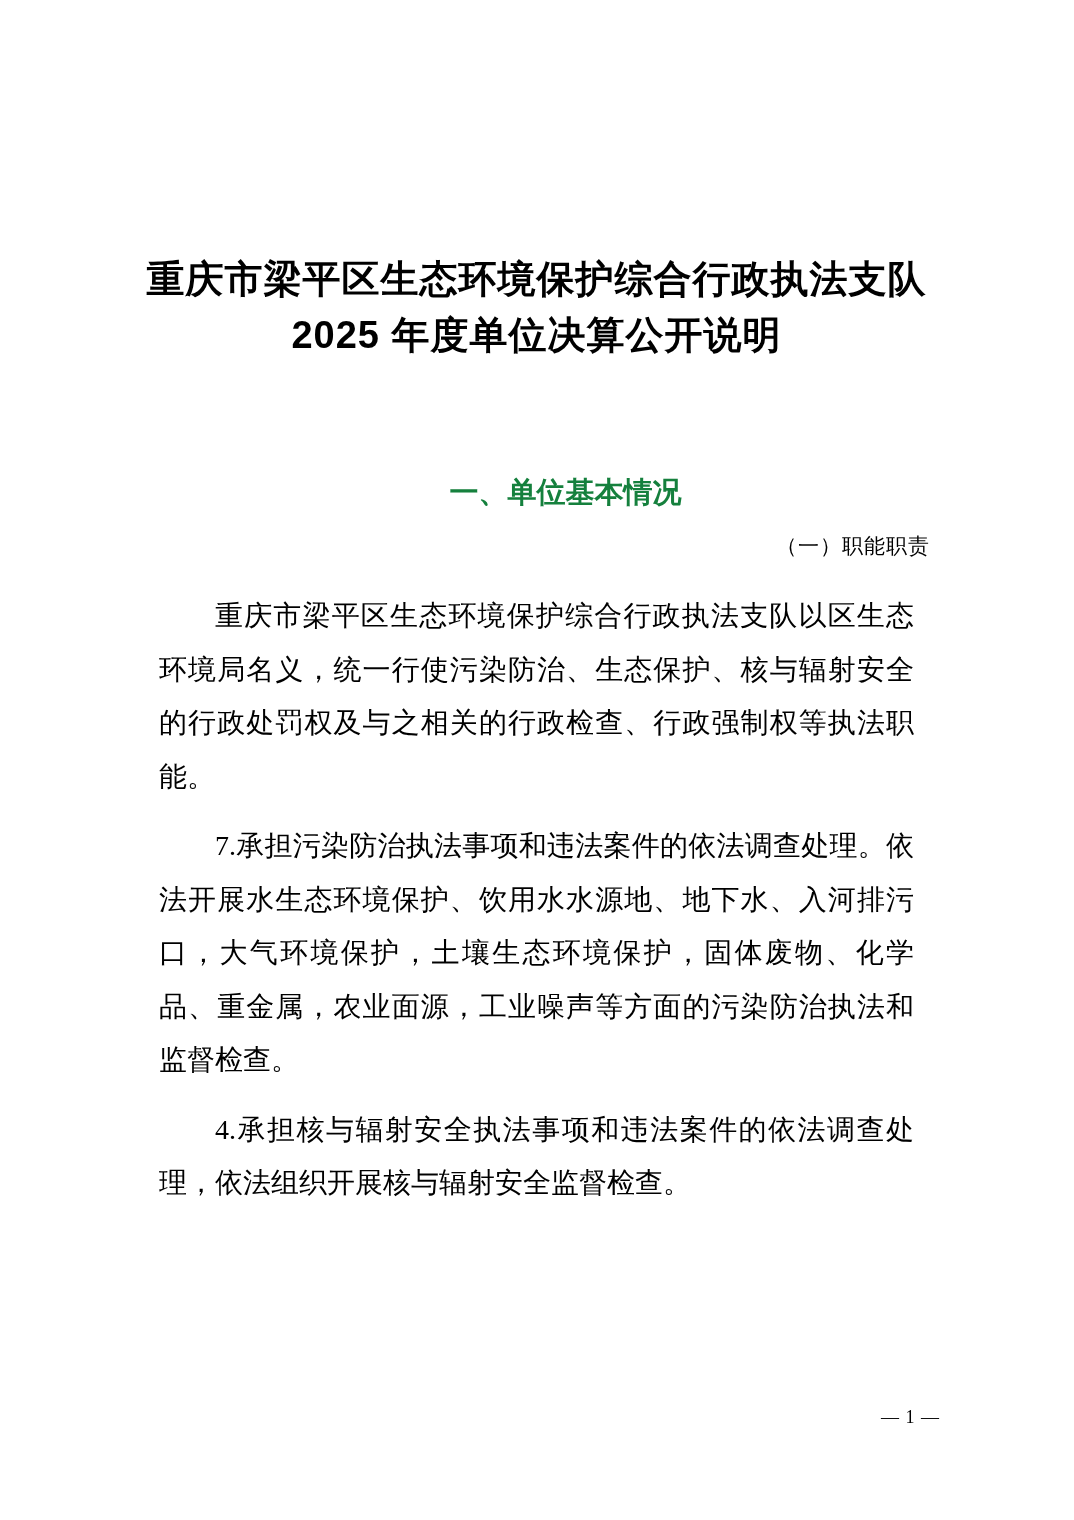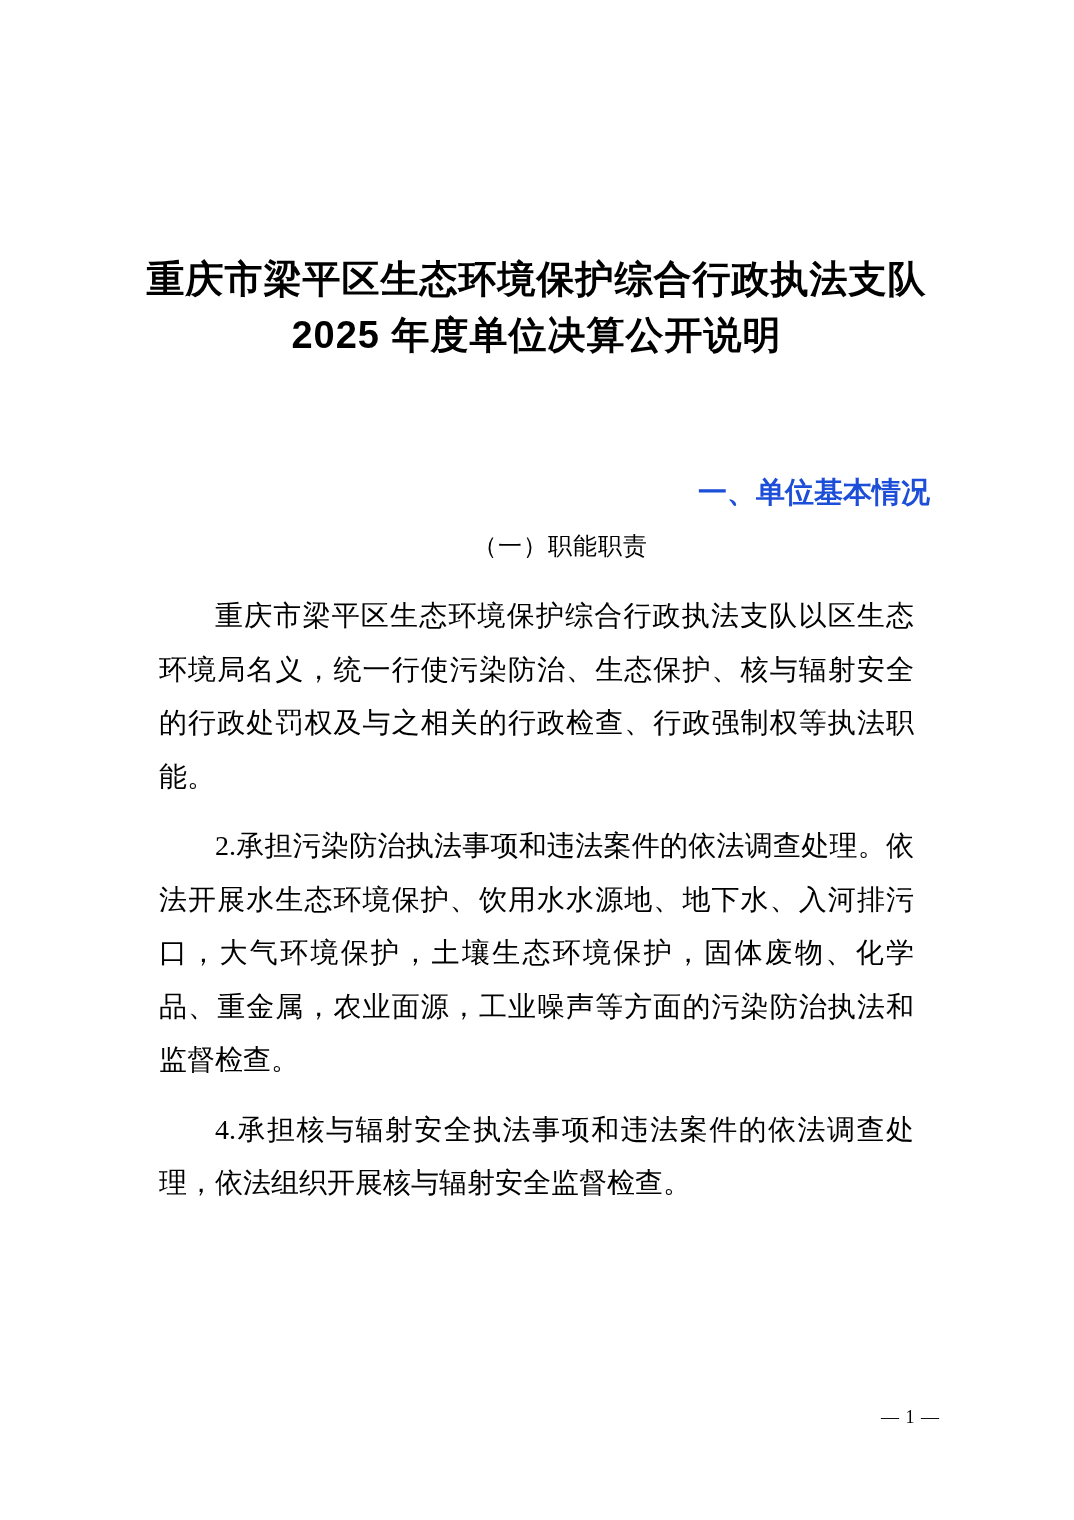--- a/index.html
+++ b/index.html
@@ -39,31 +39,31 @@
     text-align: justify;
     text-justify: inter-character;
   }
   .section-heading {
     margin: 0;
     font-family: "Liberation Sans", sans-serif;
     font-weight: 700;
     font-size: 29px;
     line-height: 53.5px;
     text-indent: 2em;
-    text-align: right;
-    color: #1d4ed8;
+    text-align: center;
+    color: #15803d;
   }
   .subsection-heading {
     margin: 0;
     font-family: "Liberation Serif", serif;
-    font-size: 24px;
+    font-size: 21px;
     line-height: 53.5px;
     text-indent: 2em;
     letter-spacing: 1px;
-    text-align: center;
+    text-align: right;
   }
   .para {
     margin: 16px;
     text-indent: 2em;
   }
   .page-footer {
     position: absolute;
     top: 1406px;
     right: 134px;
     font-family: "Liberation Serif", serif;
@@ -83,21 +83,21 @@
     <span class="title-line">2025 年度单位决算公开说明</span>
   </h1>
 
   <div class="content">
     <h2 class="section-heading">一、单位基本情况</h2>
 
     <p class="subsection-heading">（一）职能职责</p>
 
     <p class="para">重庆市梁平区生态环境保护综合行政执法支队以区生态环境局名义，统一行使污染防治、生态保护、核与辐射安全的行政处罚权及与之相关的行政检查、行政强制权等执法职能。</p>
 
-    <p class="para">2.承担污染防治执法事项和违法案件的依法调查处理。依法开展水生态环境保护、饮用水水源地、地下水、入河排污口，大气环境保护，土壤生态环境保护，固体废物、化学品、重金属，农业面源，工业噪声等方面的污染防治执法和监督检查。</p>
+    <p class="para">7.承担污染防治执法事项和违法案件的依法调查处理。依法开展水生态环境保护、饮用水水源地、地下水、入河排污口，大气环境保护，土壤生态环境保护，固体废物、化学品、重金属，农业面源，工业噪声等方面的污染防治执法和监督检查。</p>
 
 
     <p class="para">4.承担核与辐射安全执法事项和违法案件的依法调查处理，依法组织开展核与辐射安全监督检查。</p>
 
 
   </div>
 
   <div class="page-footer">
     <span>— 1 —</span>
   </div>

